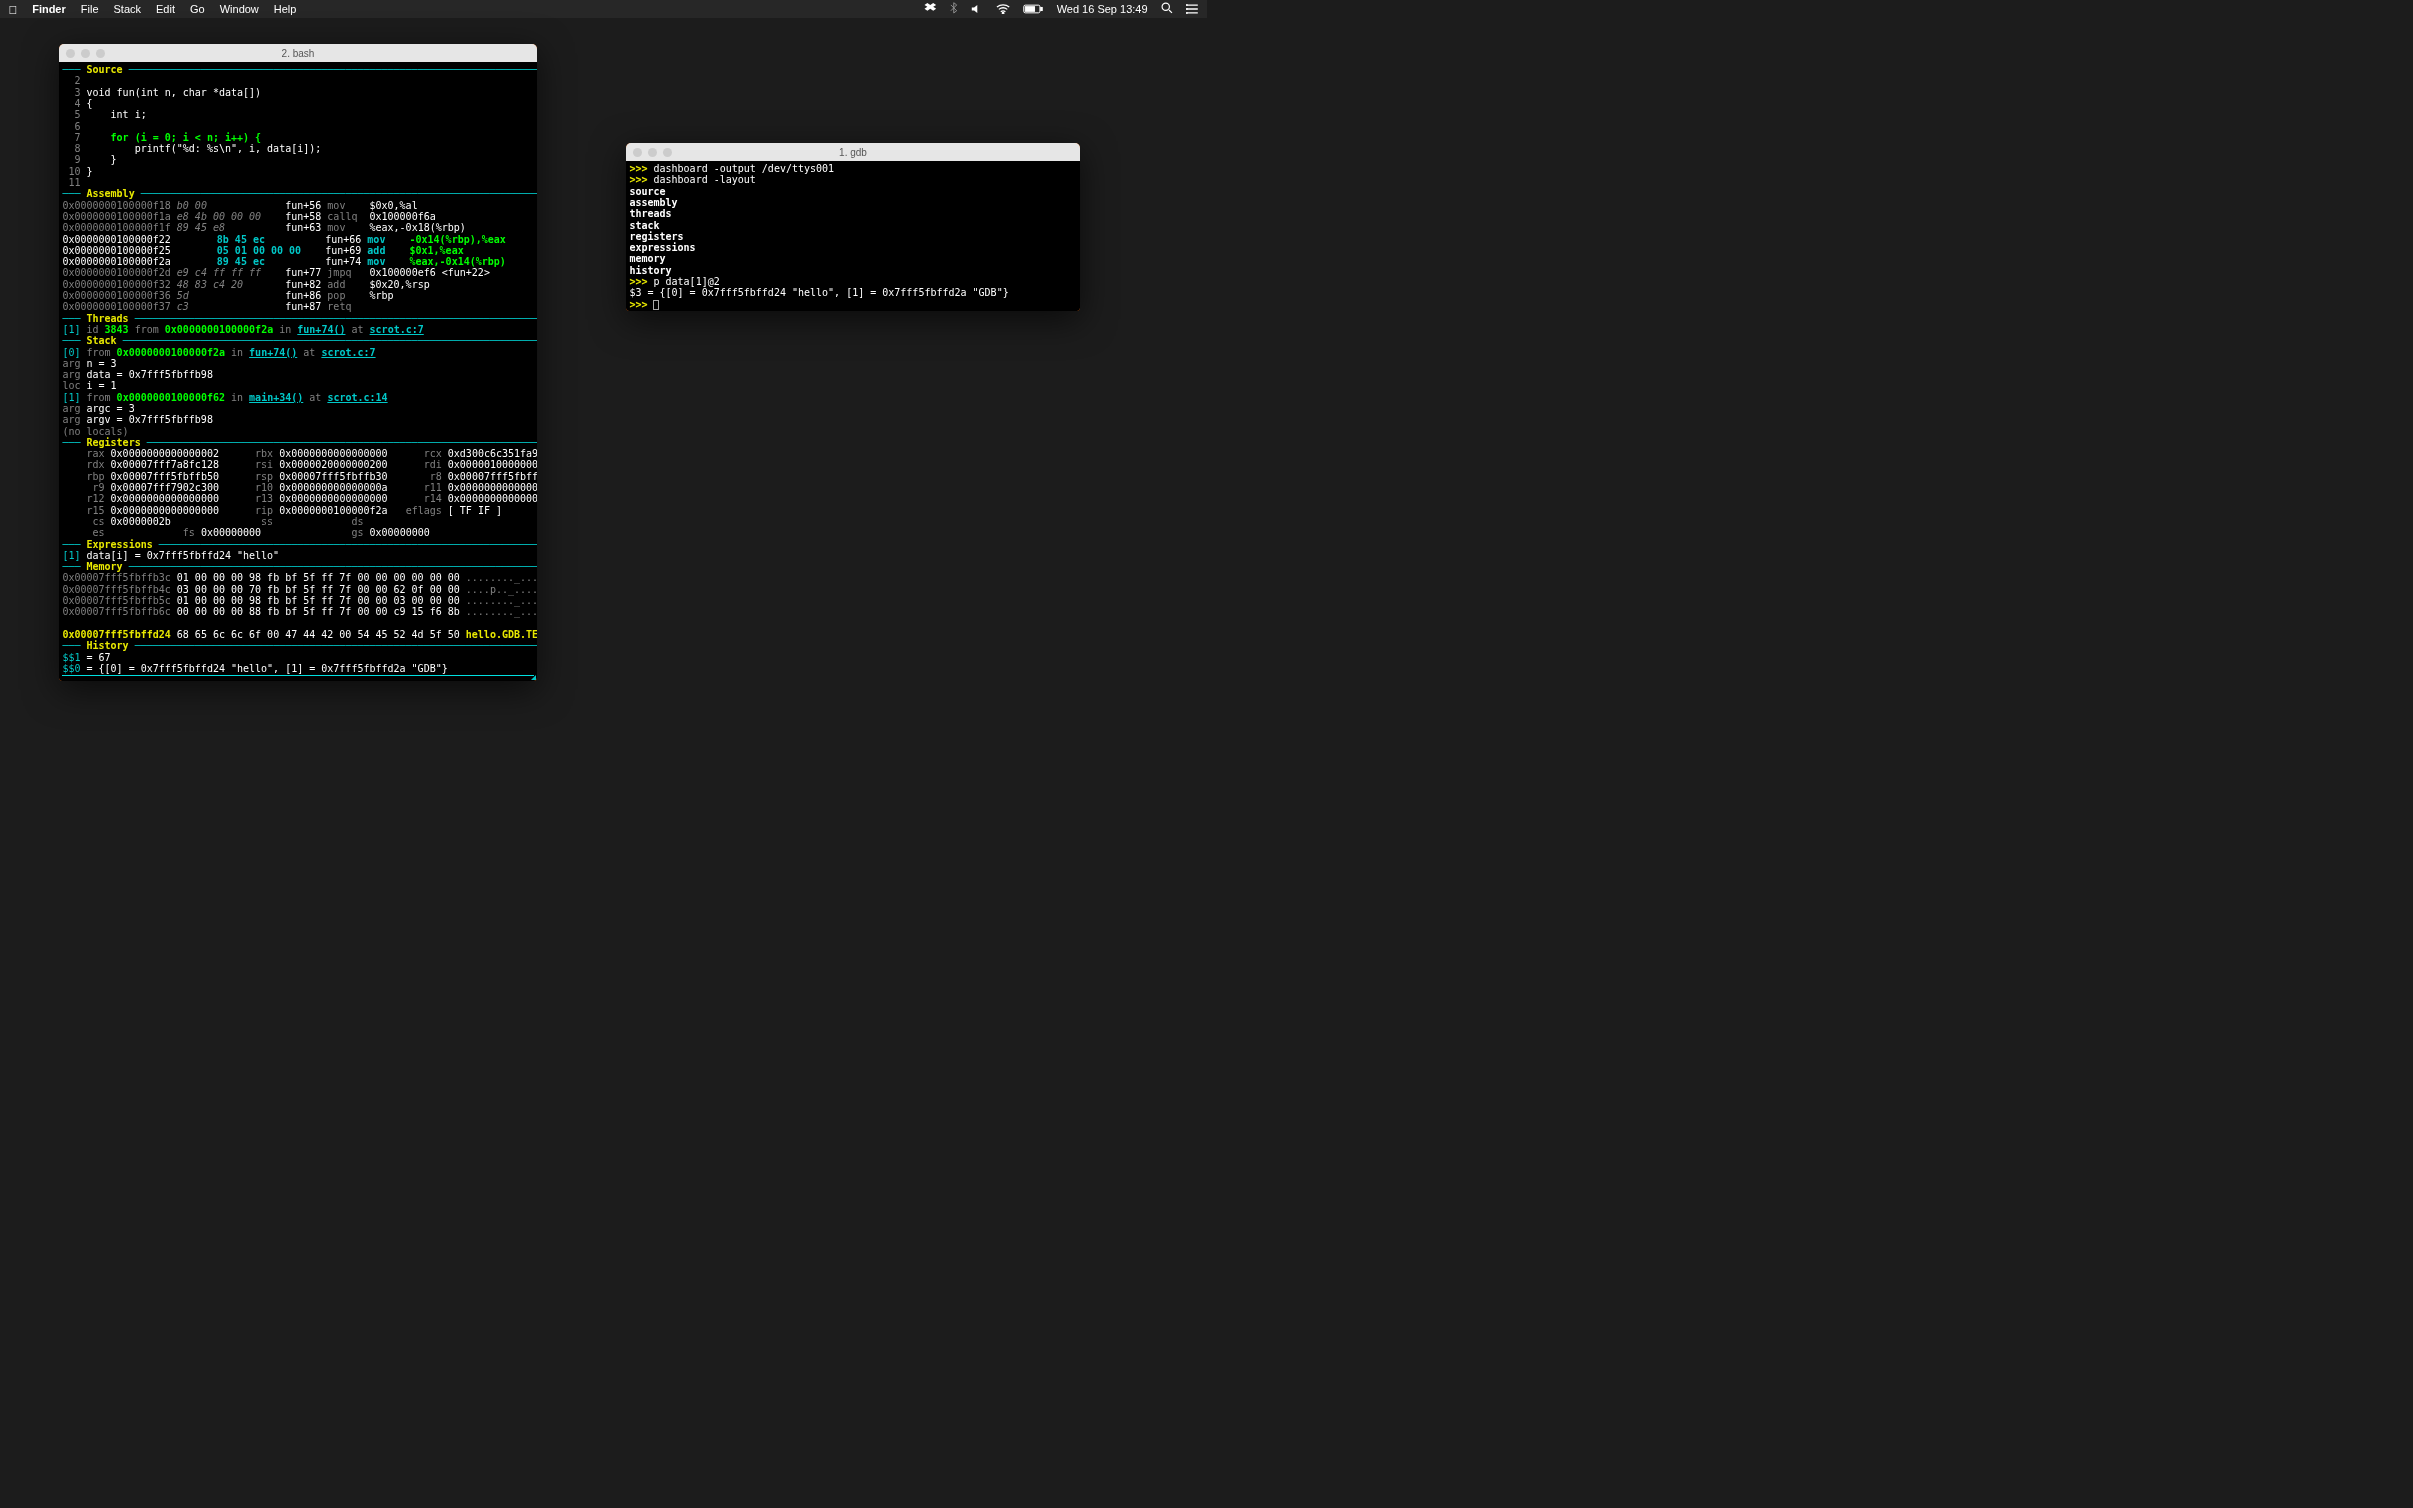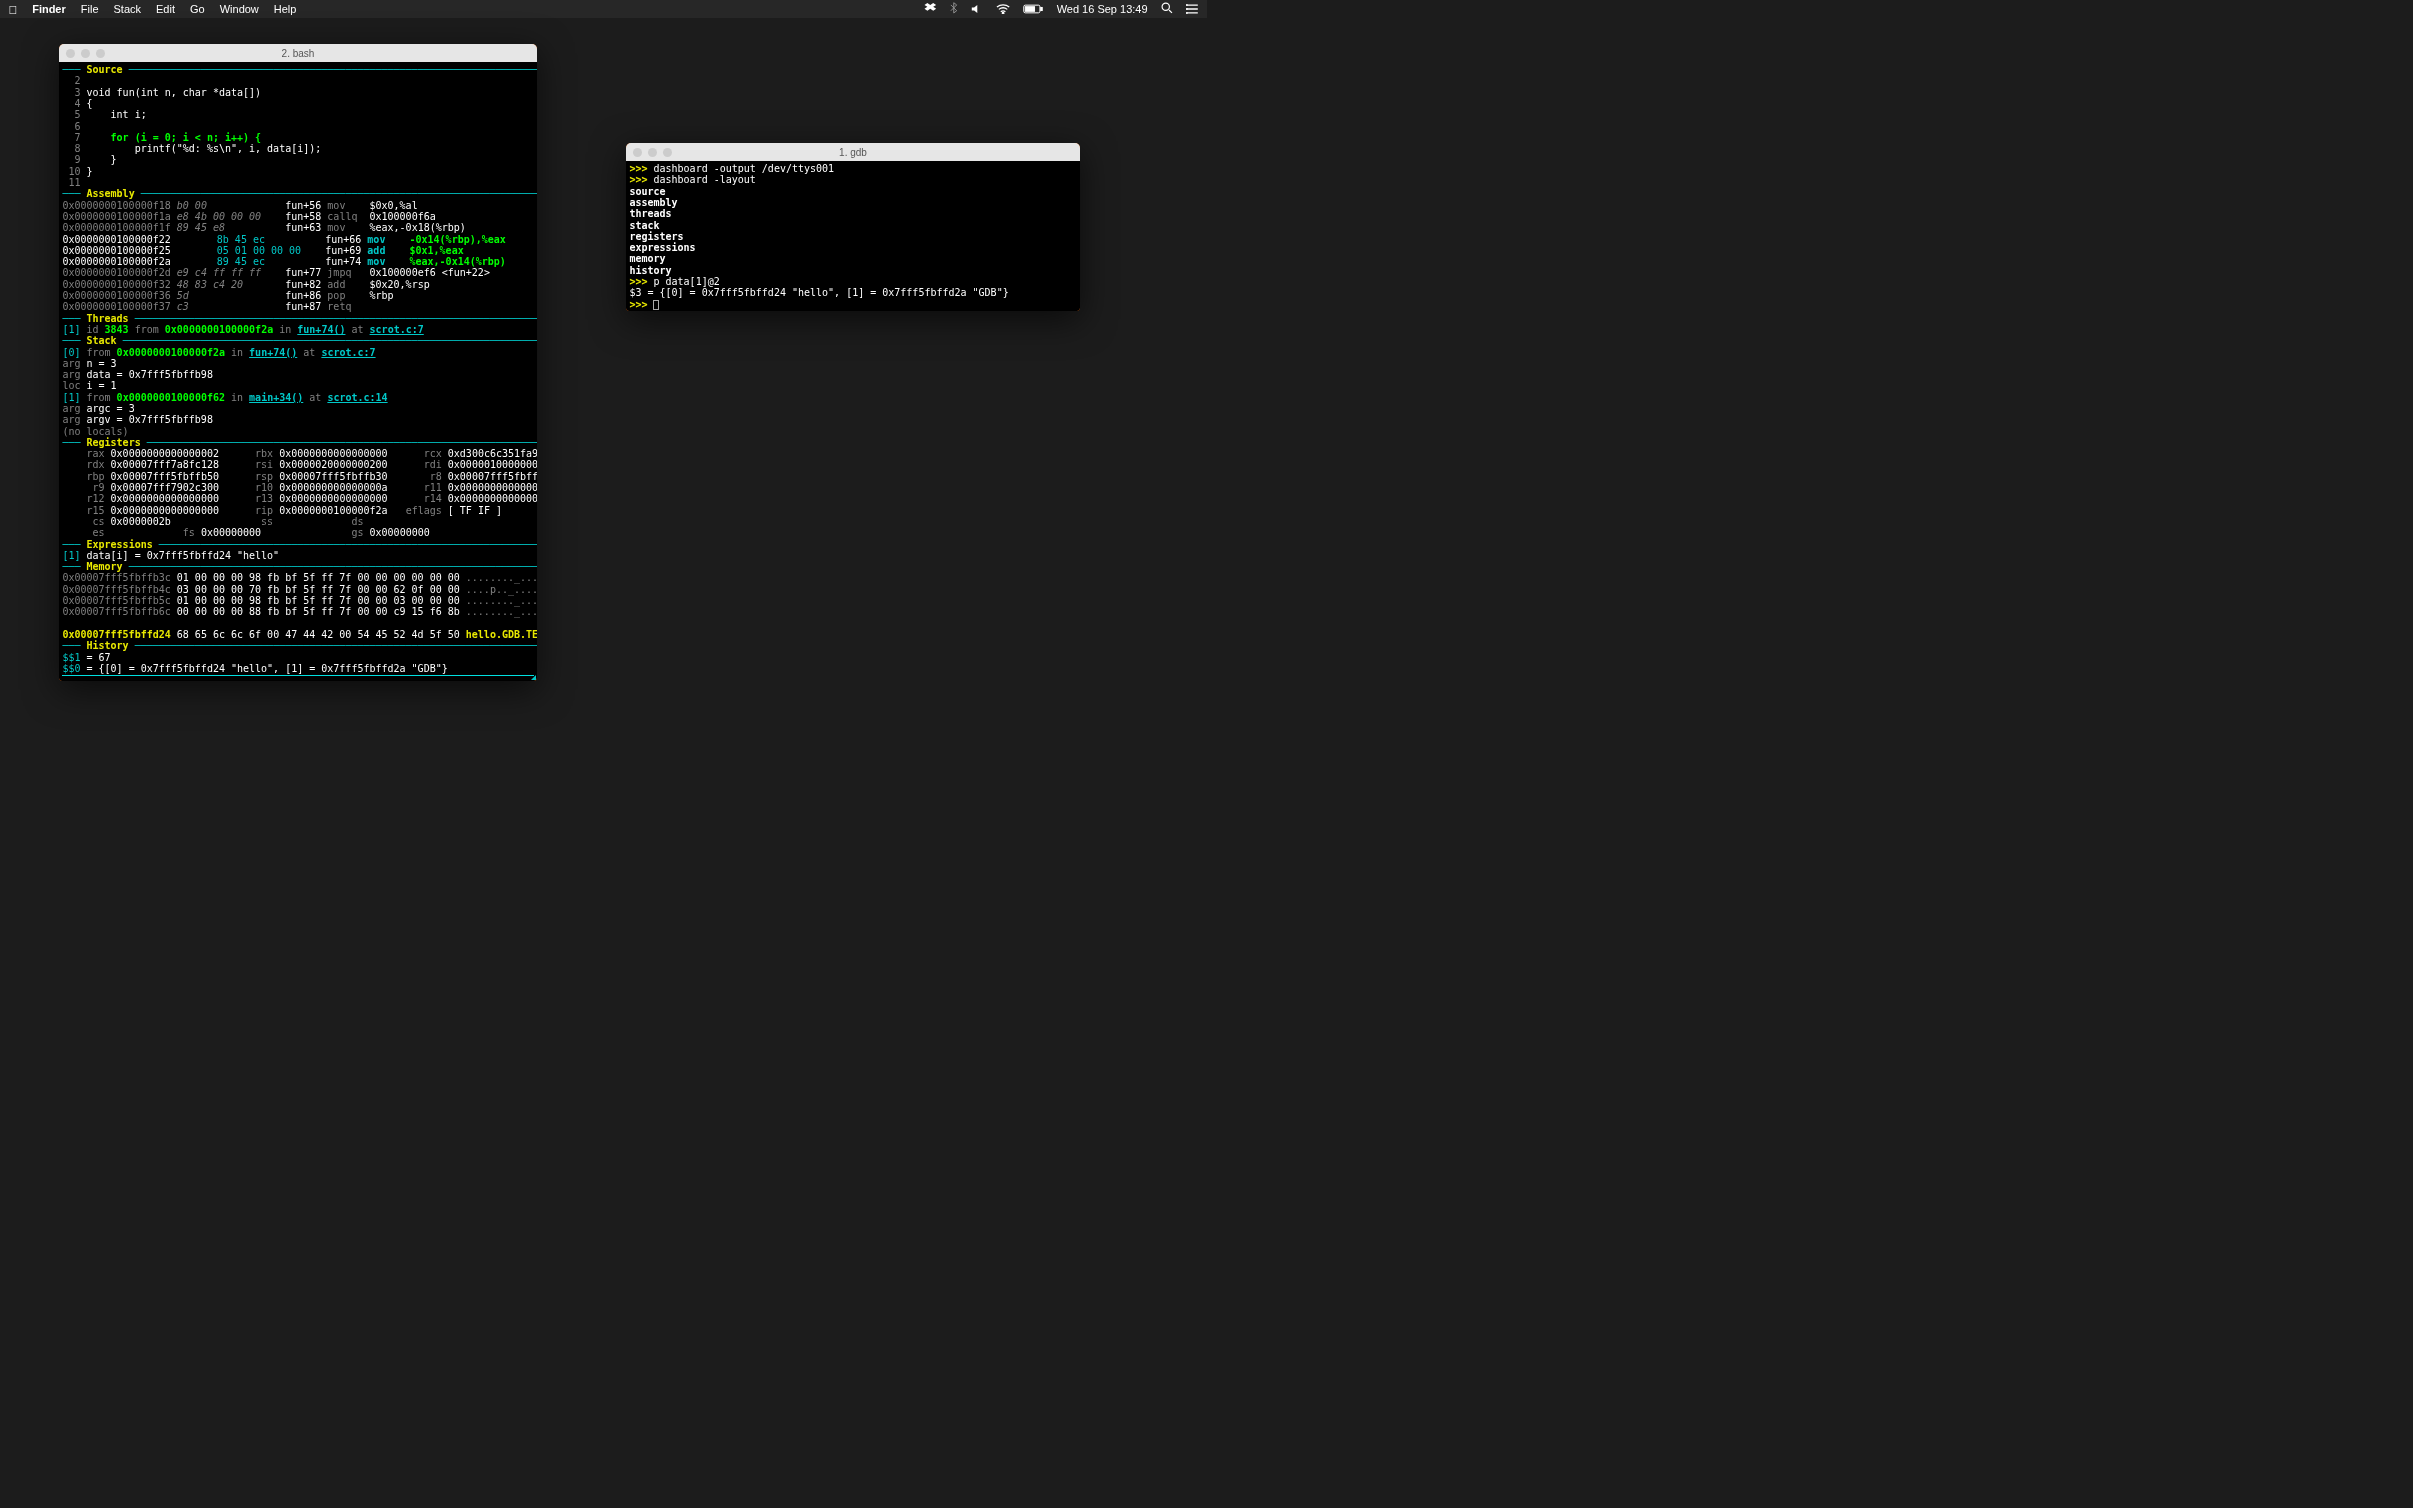--- a/index.html
+++ b/index.html
@@ -68,21 +68,21 @@
 }
 
 
 .hr-line { color: #00c8c8; }
 .section-title { color: #e8e800; font-weight: bold; }
 .lineno { color: #808080; }
 .src-white { color: #fff; }
 .src-hl { color: #00ff00; font-weight: bold; }
 .addr { color: #fff; }
 .addr-dim { color: #808080; }
-.bytes { color: #00c8c8; font-weight: normal; padding-left: 40px; }
+.bytes { color: #00c8c8; font-weight: bold; padding-left: 40px; }
 .bytes-dim { color: #808080; font-style: italic; }
 .funcoff { color: #fff; text-align: center; }
 .mnemonic { color: #00c8c8; font-weight: bold; }
 .mnemonic-dim { color: #808080; }
 .operand { color: #fff; }
 .operand-green { color: #00ff00; font-weight: bold; }
 .bracket { color: #00c8c8; }
 .num-green { color: #00ff00; font-weight: bold; }
 .kw { color: #808080; }
 .cyan { color: #00c8c8; font-weight: bold; text-decoration: underline; }

